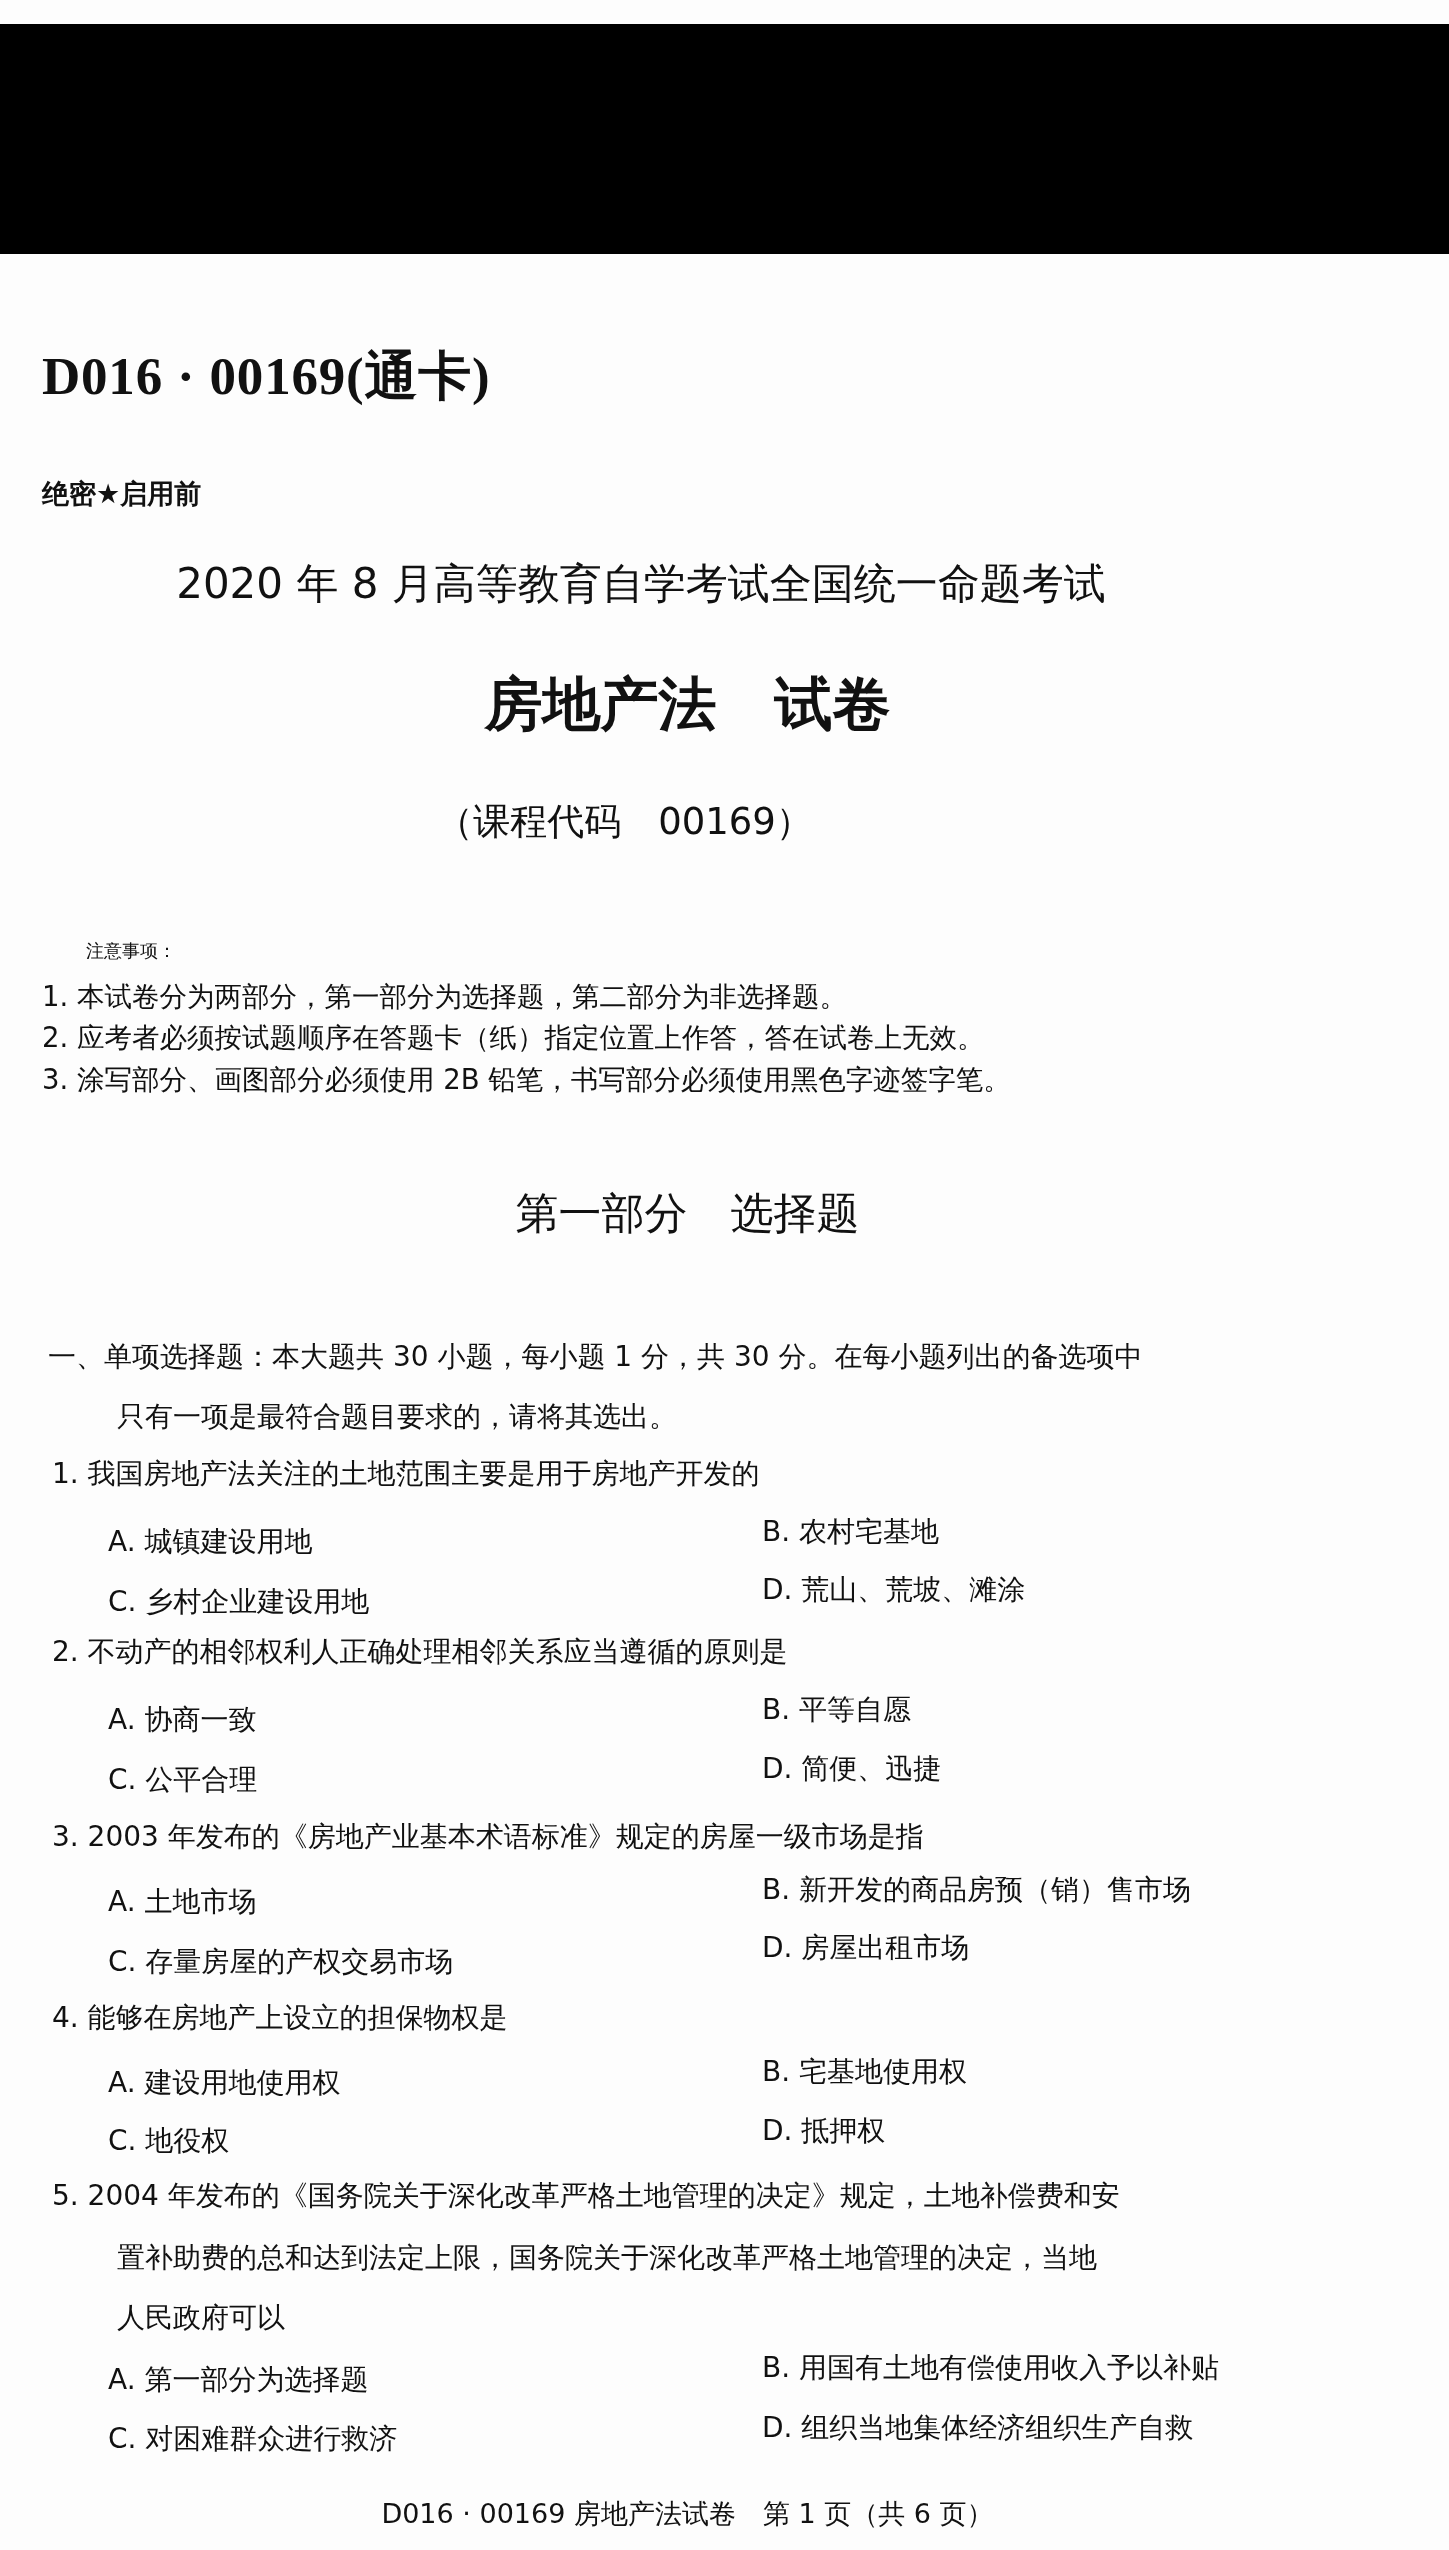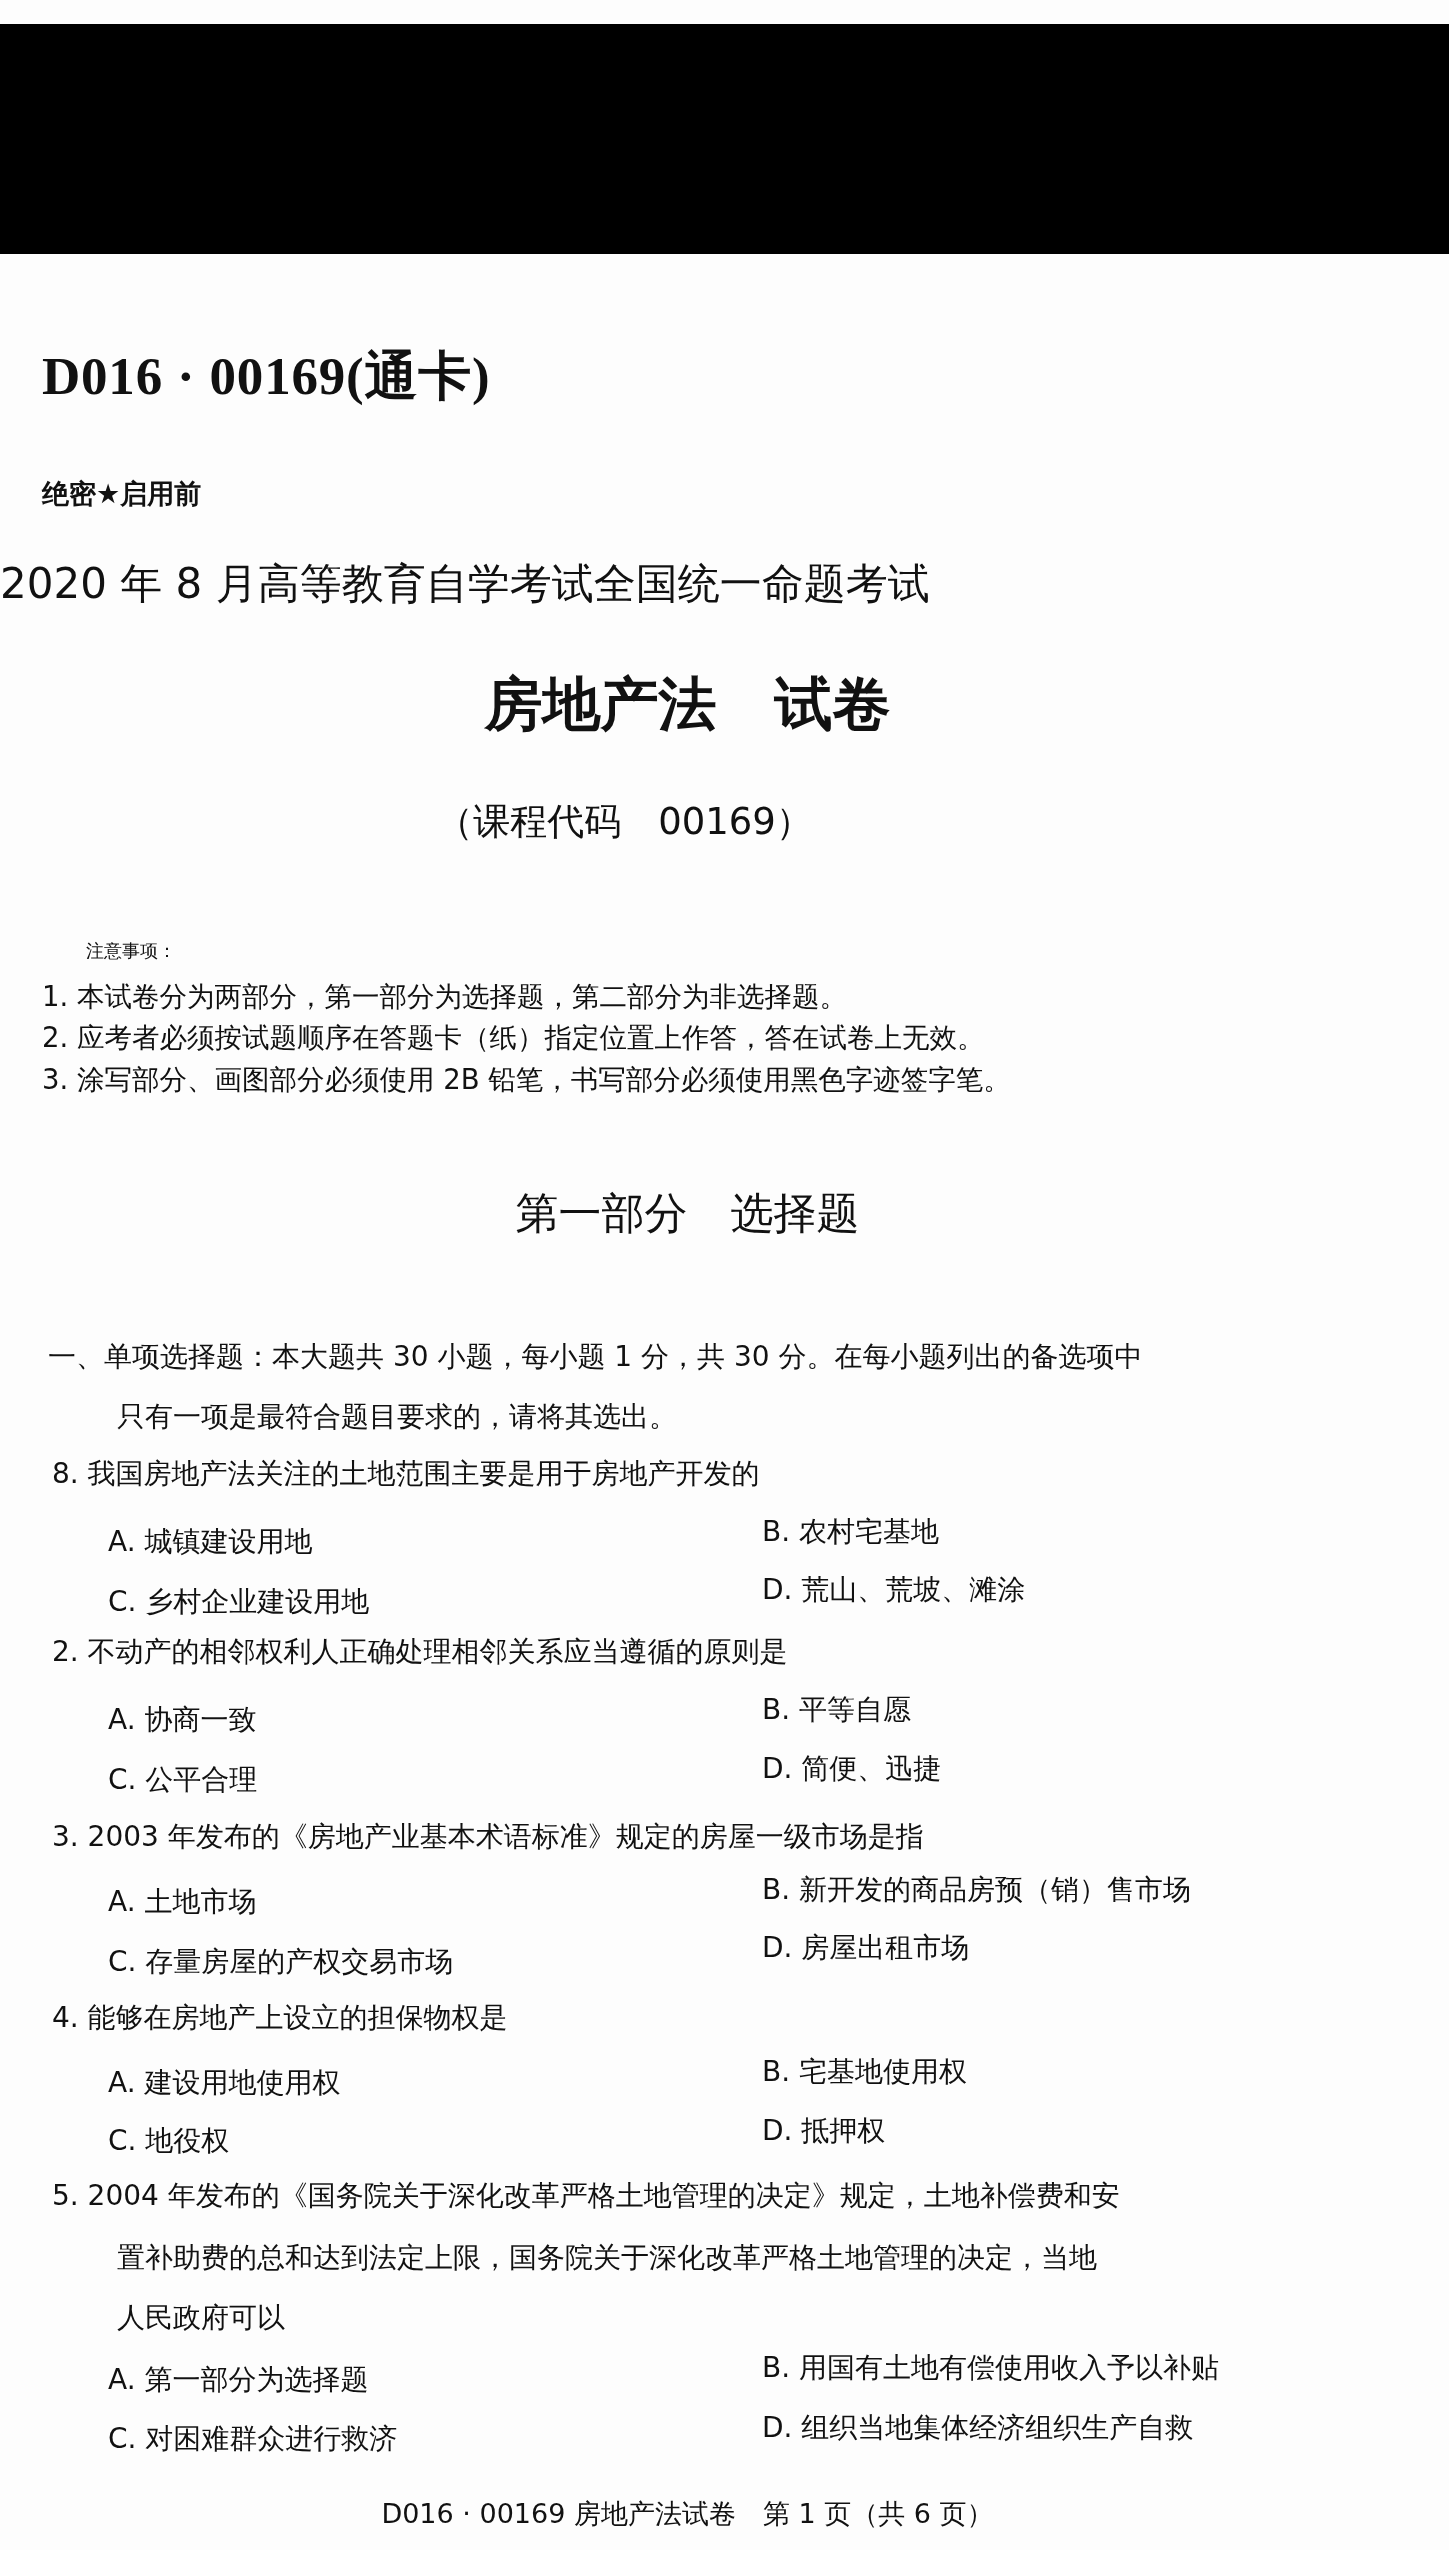--- a/index.html
+++ b/index.html
@@ -5,21 +5,21 @@
   html, body { margin: 0; padding: 0; }
   body {
     width: 1450px; height: 2550px; position: relative; overflow: hidden;
     background: #fdfdfd; color: #111;
     font-family: "DejaVu Sans", "Liberation Sans", sans-serif;
   }
   .redaction-bar { position: absolute; left: 0; top: 24px; width: 1450px; height: 230px; background: #000; }
   .abs { position: absolute; white-space: nowrap; }
   .code-title { left: 42px; top: 341px; font-family: "Liberation Serif", "DejaVu Serif", serif; font-weight: bold; font-size: 53px; letter-spacing: 0.8px; }
   .secret { left: 42px; top: 476px; font-size: 27px; font-weight: bold; }
-  .exam-title { left: 0; width: 1357px; top: 556px; font-size: 42px; padding-right: 75px; box-sizing: border-box; }
+  .exam-title { left: 0; width: 1357px; top: 556px; text-align: center; font-size: 42px; padding-right: 75px; box-sizing: border-box; }
   .paper-title { left: 0; width: 1450px; top: 666px; text-align: center; font-size: 58px; font-weight: bold; padding-right: 75px; box-sizing: border-box; }
   .course-code { left: 0; width: 1324px; top: 797px; text-align: center; font-size: 37px; padding-right: 75px; box-sizing: border-box; }
   .notice-head { left: 42px; top: 939px; font-size: 18px; margin-left: 44px; }
   .notice-line { left: 42px; font-size: 27.5px; }
   .part-title { left: 0; width: 1450px; top: 1185px; text-align: center; font-size: 43px; padding-right: 75px; box-sizing: border-box; }
   .section-head { left: 48px; font-size: 28px; }
   .q-stem { left: 52px; font-size: 28px; }
   .q-cont { left: 117px; font-size: 28px; }
   .opt { font-size: 28px; }
   .opt-a, .opt-c { left: 108px; }
@@ -40,21 +40,21 @@
 <div class="abs notice-head">注意事项：</div>
 <div class="abs notice-line" style="top:979px">1. 本试卷分为两部分，第一部分为选择题，第二部分为非选择题。</div>
 <div class="abs notice-line" style="top:1020px">2. 应考者必须按试题顺序在答题卡（纸）指定位置上作答，答在试卷上无效。</div>
 <div class="abs notice-line" style="top:1062px">3. 涂写部分、画图部分必须使用 2B 铅笔，书写部分必须使用黑色字迹签字笔。</div>
 
 <div class="abs part-title">第一部分　选择题</div>
 
 <div class="abs section-head" style="top:1338px">一、单项选择题：本大题共 30 小题，每小题 1 分，共 30 分。在每小题列出的备选项中</div>
 <div class="abs section-head" style="top:1398px; left:117px">只有一项是最符合题目要求的，请将其选出。</div>
 
-<div class="abs q-stem" style="top:1455px">8. 我国房地产法关注的土地范围主要是用于房地产开发的</div>
+<div class="abs q-stem" style="top:1455px">1. 我国房地产法关注的土地范围主要是用于房地产开发的</div>
 <div class="abs opt opt-a" style="top:1523px">A. 城镇建设用地</div>
 <div class="abs opt opt-b" style="top:1513px">B. 农村宅基地</div>
 <div class="abs opt opt-c" style="top:1583px">C. 乡村企业建设用地</div>
 <div class="abs opt opt-d" style="top:1571px">D. 荒山、荒坡、滩涂</div>
 
 <div class="abs q-stem" style="top:1633px">2. 不动产的相邻权利人正确处理相邻关系应当遵循的原则是</div>
 <div class="abs opt opt-a" style="top:1701px">A. 协商一致</div>
 <div class="abs opt opt-b" style="top:1691px">B. 平等自愿</div>
 <div class="abs opt opt-c" style="top:1761px">C. 公平合理</div>
 <div class="abs opt opt-d" style="top:1750px">D. 简便、迅捷</div>

